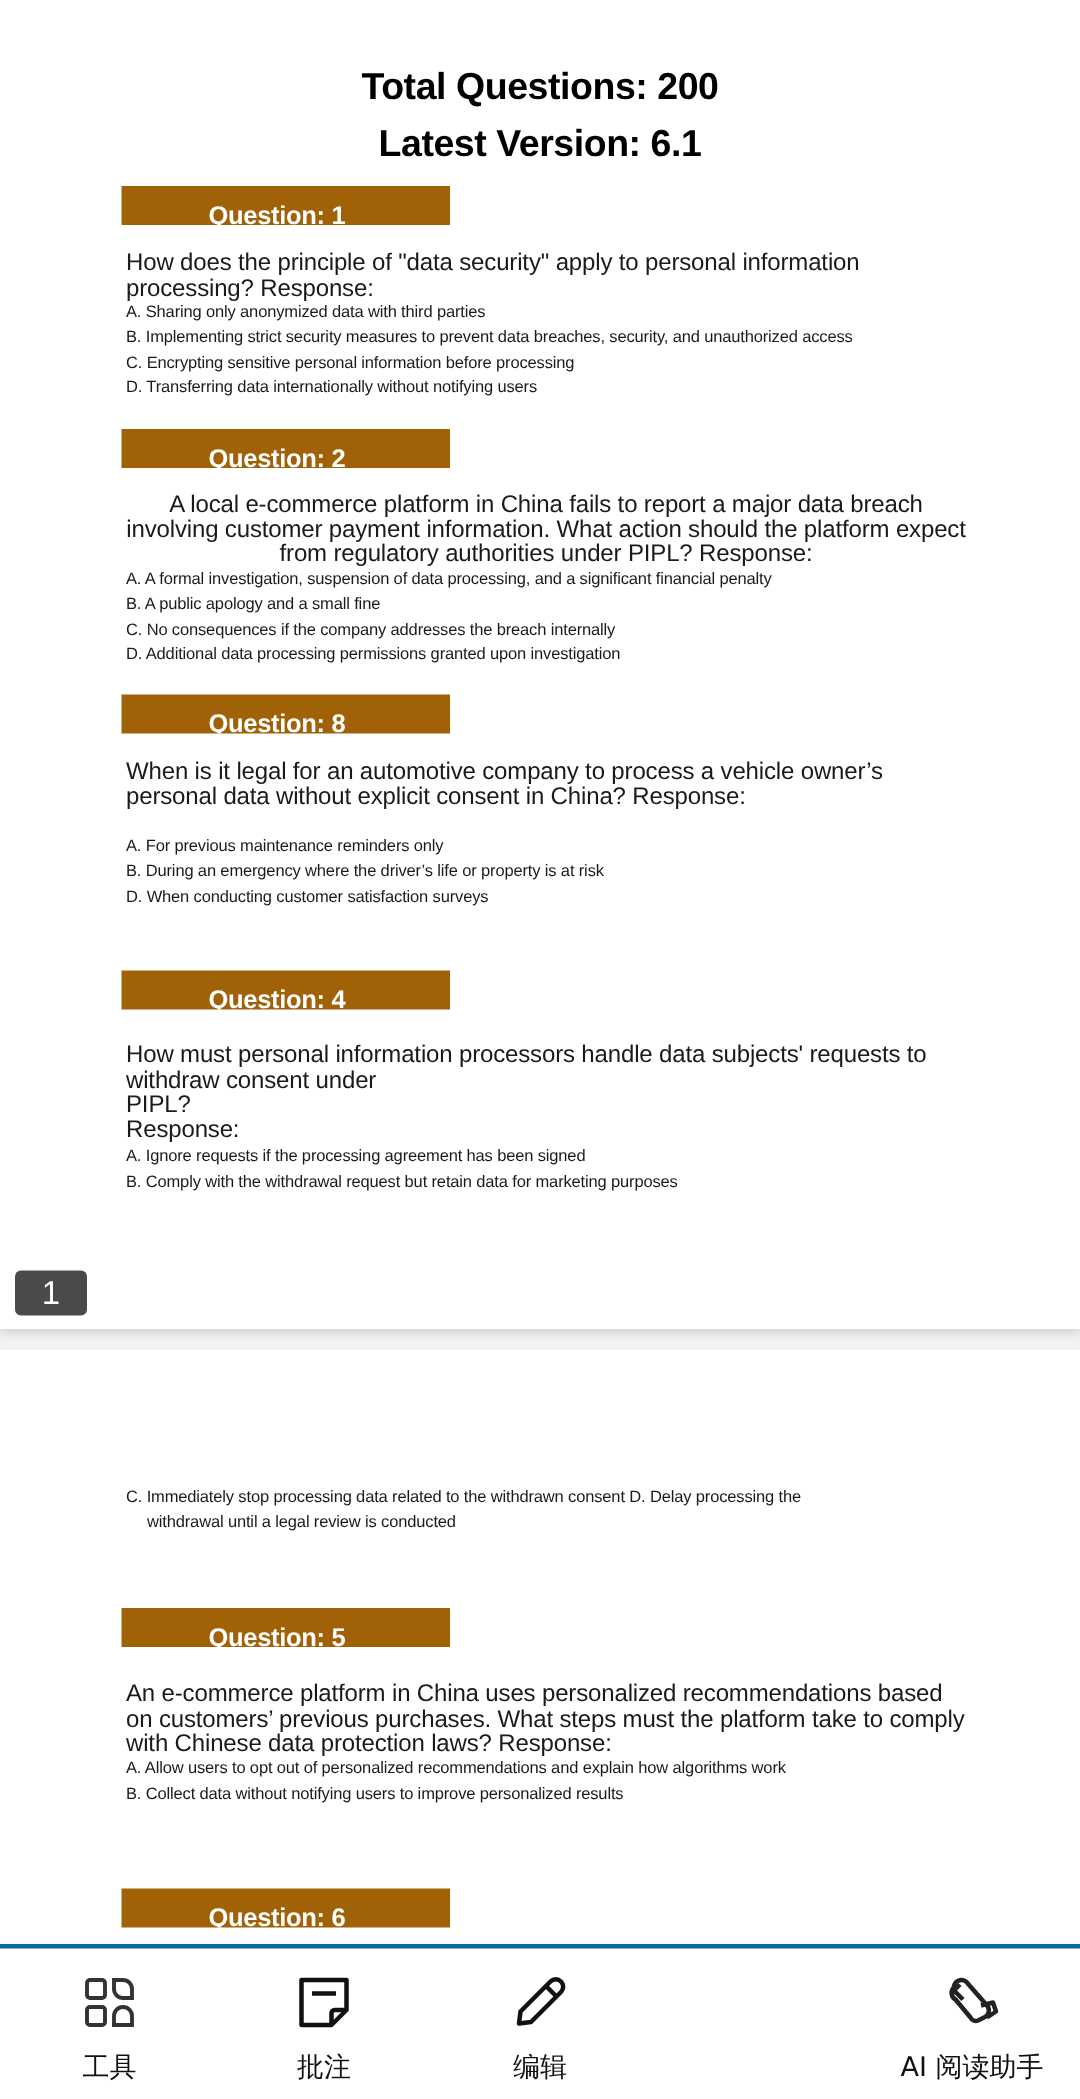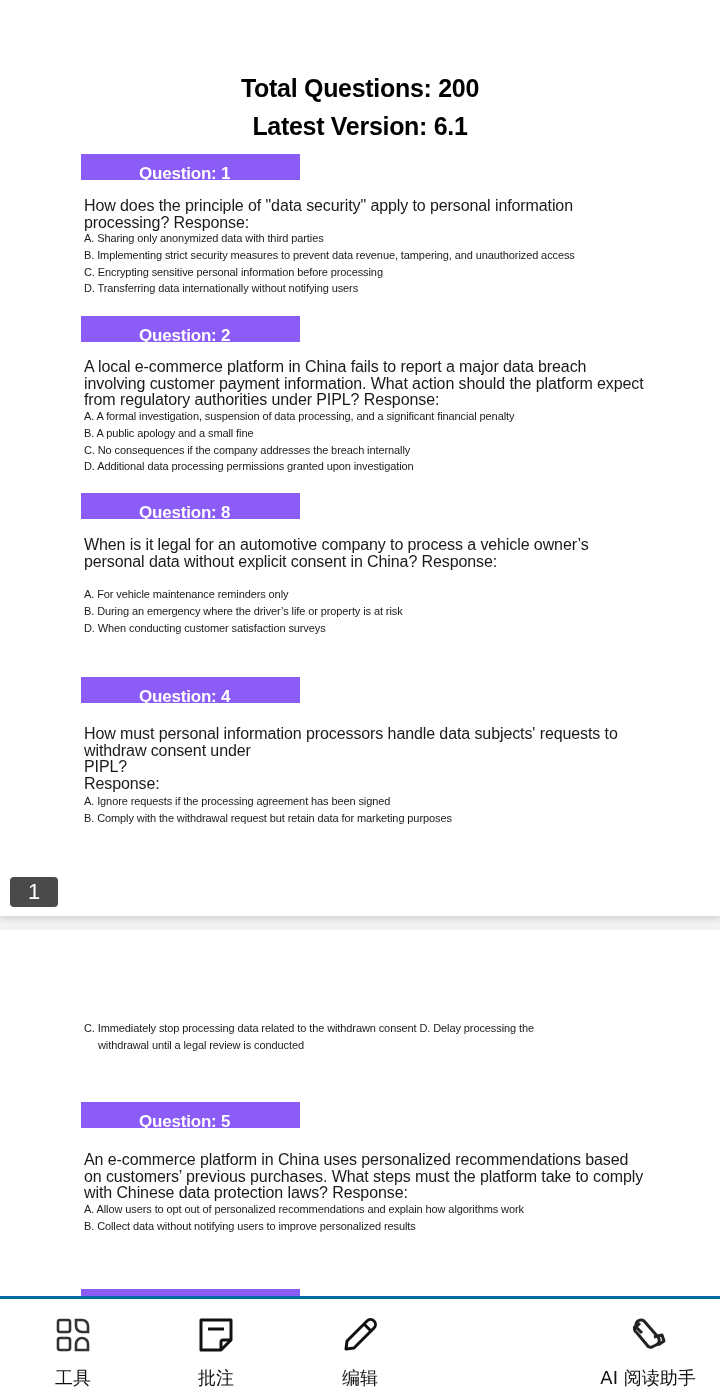--- a/index.html
+++ b/index.html
@@ -2,34 +2,34 @@
 <html><head>
 <meta charset="utf-8">
 <style>
   html, body { margin: 0; padding: 0; }
   body {
     width: 720px; height: 1399px; overflow: hidden; position: relative;
     background: #ffffff;
     font-family: "Liberation Sans", sans-serif;
     color: #111;
   }
-  .viewer { position: absolute; left: 0; top: 0; width: 720px; height: 1296px; overflow: hidden; background: #f2f2f2; margin-top: 30px; }
+  .viewer { position: absolute; left: 0; top: 0; width: 720px; height: 1296px; overflow: hidden; background: #f2f2f2; }
   .page {
     position: absolute; left: 0; width: 720px; background: #fff;
   }
   .page1 { top: 0; height: 886px; box-shadow: 0 3px 6px rgba(0,0,0,0.12); }
   .page2 { top: 900px; height: 420px; }
   .doc-title {
     position: absolute; left: 0; width: 720px; text-align: center;
     font-family: "Liberation Sans", sans-serif; font-weight: bold;
     font-size: 25px; color: #000; letter-spacing: -0.3px;
   }
   .qbar {
     position: absolute; left: 81px; width: 219px; height: 26px;
-    background: #8b5cf6; overflow: hidden;
+    background: #a16207; overflow: hidden;
   }
   .qbar span {
     position: absolute; left: 58px; bottom: -4px;
     color: #fff; font-weight: bold; font-size: 17px; letter-spacing: -0.2px;
   }
   .qtext {
     position: absolute; left: 84px; width: 560px;
     font-size: 16px; line-height: 16.5px; color: #1a1a1a; letter-spacing: -0.1px;
   }
   .opts { position: absolute; left: 84px; width: 580px; font-size: 11px; line-height: 16.8px; color: #1a1a1a; letter-spacing: -0.1px; }
@@ -61,42 +61,42 @@
   <div class="page page1">
     <div class="doc-title" style="top:44px;">Total Questions: 200</div>
     <div class="doc-title" style="top:82px;">Latest Version: 6.1</div>
 
     <div class="qbar" style="top:124px;">
         <span>Question: 1</span>
       </div>
     <div class="qtext" style="top:168px;">How does the principle of "data security" apply to personal information processing? Response:</div>
     <div class="opts" style="top:200px;">
       <div class="opt">A. Sharing only anonymized data with third parties</div>
-      <div class="opt">B. Implementing strict security measures to prevent data revenue, tampering, and unauthorized access</div>
+      <div class="opt">B. Implementing strict security measures to prevent data breaches, security, and unauthorized access</div>
       <div class="opt">C. Encrypting sensitive personal information before processing</div>
       <div class="opt">D. Transferring data internationally without notifying users</div>
     </div>
 
     <div class="qbar" style="top:286px;">
         <span>Question: 2</span>
       </div>
-    <div class="qtext" style="top:329px; width:560px;">A local e-commerce platform in China fails to report a major data breach involving customer payment information. What action should the platform expect from regulatory authorities under PIPL? Response:</div>
+    <div class="qtext" style="top:329px; width:560px;text-align:center;">A local e-commerce platform in China fails to report a major data breach involving customer payment information. What action should the platform expect from regulatory authorities under PIPL? Response:</div>
     <div class="opts" style="top:378px;">
       <div class="opt">A. A formal investigation, suspension of data processing, and a significant financial penalty</div>
       <div class="opt">B. A public apology and a small fine</div>
       <div class="opt">C. No consequences if the company addresses the breach internally</div>
       <div class="opt">D. Additional data processing permissions granted upon investigation</div>
     </div>
 
     <div class="qbar" style="top:463px;">
         <span>Question: 8</span>
       </div>
     <div class="qtext" style="top:507px; width:555px;">When is it legal for an automotive company to process a vehicle owner’s personal data without explicit consent in China? Response:</div>
     <div class="opts" style="top:556px;">
-      <div class="opt">A. For vehicle maintenance reminders only</div>
+      <div class="opt">A. For previous maintenance reminders only</div>
       <div class="opt">B. During an emergency where the driver’s life or property is at risk</div>
       <div class="opt">D. When conducting customer satisfaction surveys</div>
     </div>
 
     <div class="qbar" style="top:647px;">
         <span>Question: 4</span>
       </div>
     <div class="qtext" style="top:696px; width:600px;">
       <div>How must personal information processors handle data subjects' requests to withdraw consent under</div>
       <div>PIPL?</div>

